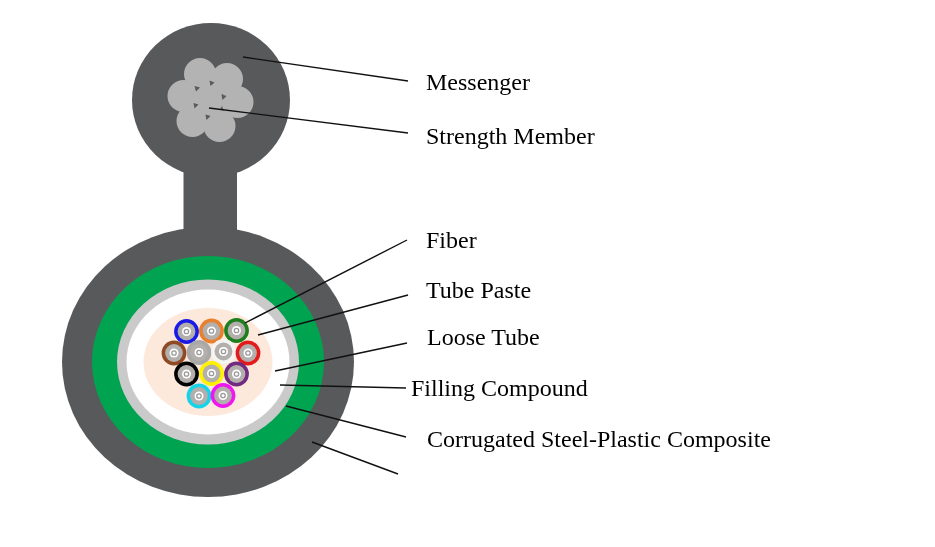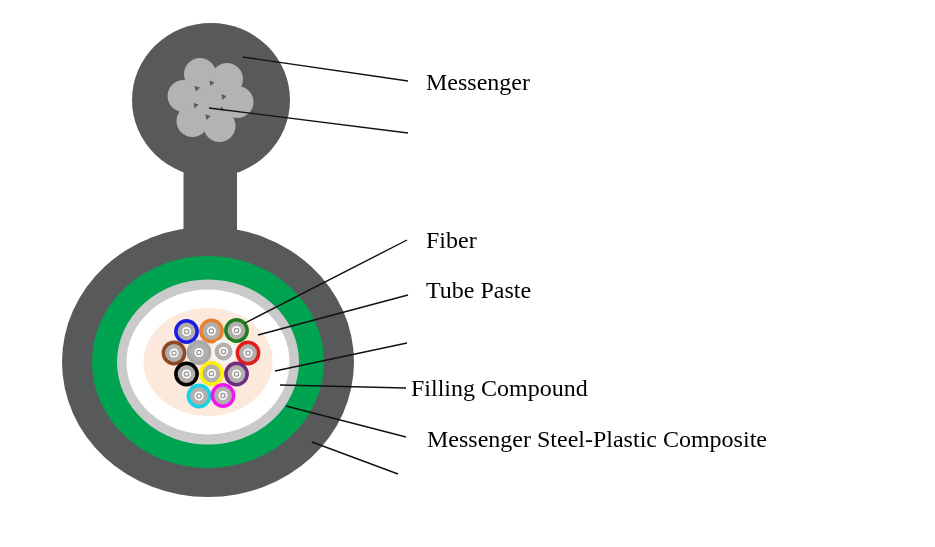--- a/index.html
+++ b/index.html
@@ -136,17 +136,19 @@
       <line x1="245" y1="323" x2="407" y2="240"></line>
       <line x1="258" y1="335" x2="408" y2="295"></line>
       <line x1="275" y1="371" x2="407" y2="343"></line>
       <line x1="280" y1="385" x2="406" y2="388"></line>
       <line x1="286" y1="406" x2="406" y2="437"></line>
       <line x1="312" y1="442" x2="398" y2="474"></line>
     </g>
   </svg>
 
   <div class="diagram-label" style="left:426px;top:68px">Messenger</div>
+  <div class="diagram-label" style="left:426px;top:122px">Strength Member</div>
   <div class="diagram-label" style="left:426px;top:226px">Fiber</div>
   <div class="diagram-label" style="left:426px;top:276px">Tube Paste</div>
+  <div class="diagram-label" style="left:427px;top:323px">Loose Tube</div>
   <div class="diagram-label" style="left:411px;top:374px">Filling Compound</div>
-  <div class="diagram-label" style="left:427px;top:425px">Messenger Steel-Plastic Composite</div>
+  <div class="diagram-label" style="left:427px;top:425px">Corrugated Steel-Plastic Composite</div>
 </div>
 
 </body></html>

